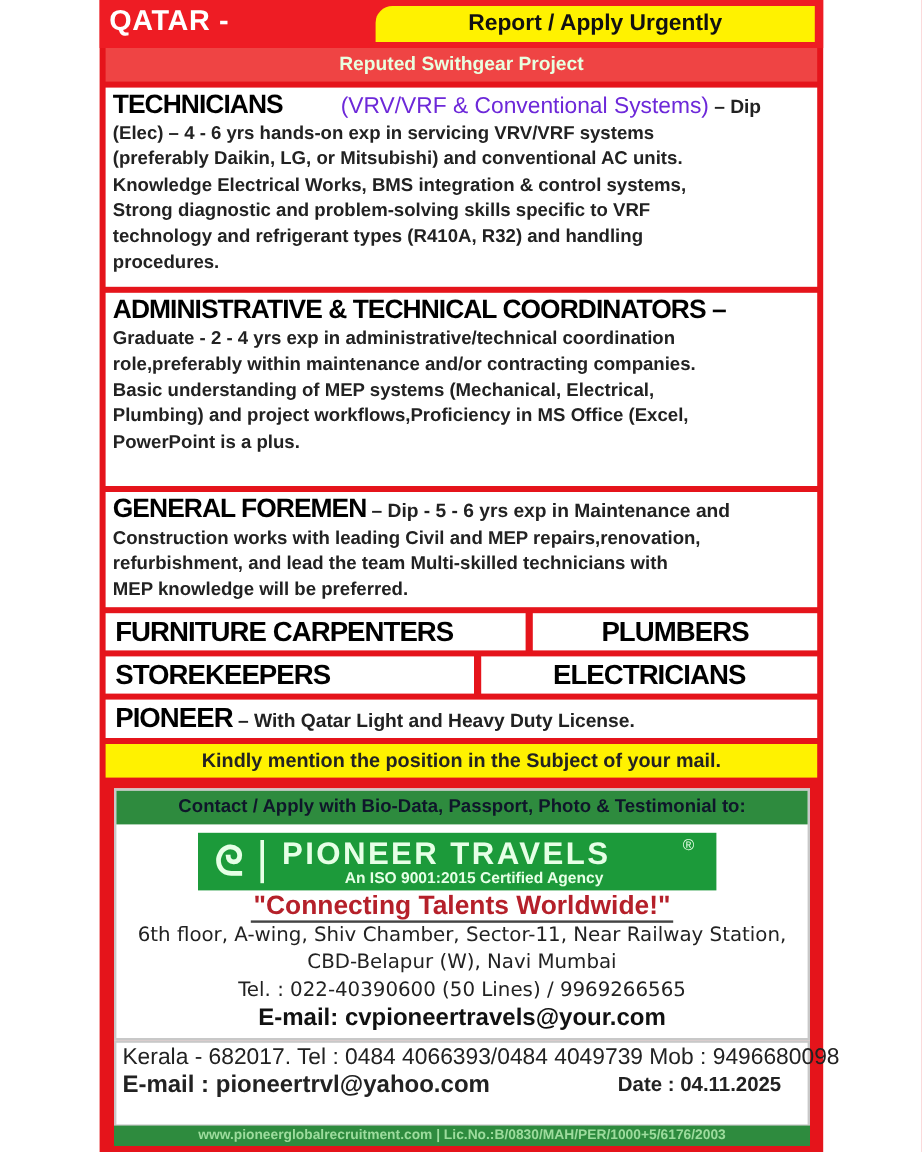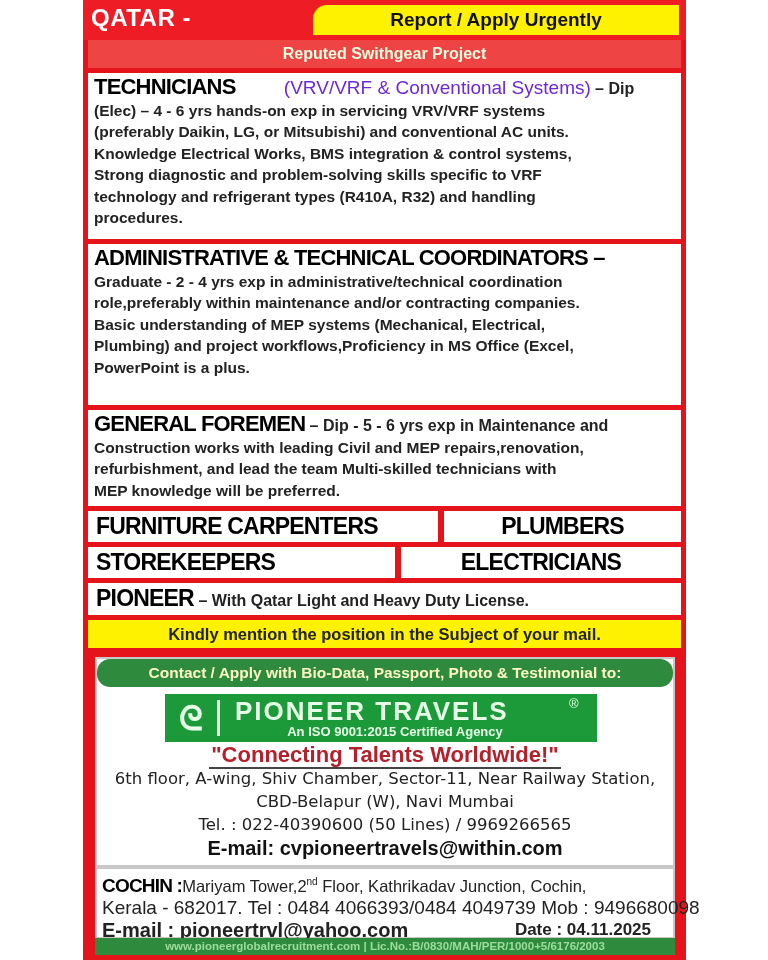--- a/index.html
+++ b/index.html
@@ -9,21 +9,21 @@
   .hdr .qatar { position:absolute; left:8px; top:4px; color:#fff; font-weight:bold; font-size:24px; letter-spacing:0.5px; }
   .hdr .urgent { position:absolute; left:230px; top:5px; width:366px; height:30px; background:#fff200; border-radius:14px 0 0 0; text-align:center; line-height:30px; font-weight:bold; font-size:19px; color:#111; font-family:"Liberation Sans", sans-serif; }
   .proj { position:absolute; left:5px; top:40px; width:593px; height:28px; background:#ef4444; color:#e8ffe0; text-align:center; line-height:28px; font-weight:bold; font-size:16px; }
   .box { position:absolute; left:5px; width:593px; background:#fff; box-sizing:border-box; padding:3px 6px; color:#1a1a1a; }
   .box p { margin:0; font-size:15.5px; line-height:21.5px; font-weight:bold; color:#222; }
   .ttl-inline { font-weight:900; font-size:22px; color:#000; letter-spacing:-0.8px; font-stretch:condensed; }
   .big { font-weight:900; font-size:23px; color:#000; letter-spacing:-0.8px;margin-top:24px; }
   .cell { position:absolute; background:#fff; box-sizing:border-box; padding:0 8px; line-height:30px; }
   .kindly { position:absolute; left:5px; top:620px; width:593px; height:28px; background:#fff200; text-align:center; line-height:28px; font-weight:bold; font-size:16.5px; color:#222; }
   .contact { position:absolute; left:12px; top:657px; width:580px; height:210px; background:#fff; border:2px solid #c8c8c8; box-sizing:border-box; }
-  .contact .chead { background:#2e8b3e; color:#fef9c3; text-align:center; font-weight:bold; font-size:15.5px; height:28px; line-height:28px;border-radius:13px; }
+  .contact .chead { background:#2e8b3e; color:#0f172a; text-align:center; font-weight:bold; font-size:15.5px; height:28px; line-height:28px; }
   .logo { position:absolute; left:68px; top:35px; width:432px; height:48px; background:#1c9a3a; color:#e6ffe6; }
   .logo .mark { position:absolute; left:6px; top:4px; width:40px; height:40px; font-size:34px; line-height:40px; text-align:center; font-weight:bold; color:#e6ffe6; }
   .logo .sep { position:absolute; left:52px; top:6px; width:3px; height:36px; background:#e6ffe6; }
   .logo .name { position:absolute; left:70px; top:2px; font-size:26px; font-weight:900; letter-spacing:2px; }
   .logo .reg { position:absolute; left:404px; top:2px; font-size:13px; }
   .logo .iso { position:absolute; left:70px; top:30px; width:320px; text-align:center; font-size:13px; font-weight:bold; }
   .slogan { position:absolute; left:0; top:83px; width:576px; text-align:center; font-size:22px; font-weight:bold; color:#b5202a; }
   .slogan span { border-bottom:2px solid #444; padding:0 2px; }
   .addr { position:absolute; left:0; width:576px; text-align:center; font-size:16.5px; color:#222; font-family:"DejaVu Sans", sans-serif; }
   .email1 { position:absolute; left:0; top:178px; width:576px; text-align:center; font-size:20px; font-weight:bold; color:#111; }
@@ -97,27 +97,24 @@
       <div class="mark">ᘓ</div>
       <div class="sep"></div>
       <div class="name">PIONEER TRAVELS</div>
       <div class="reg">®</div>
       <div class="iso">An ISO 9001:2015 Certified Agency</div>
     </div>
     <div class="slogan"><span>"Connecting Talents Worldwide!"</span></div>
     <div class="addr" style="top:110px;">6th floor, A-wing, Shiv Chamber, Sector-11, Near Railway Station,</div>
     <div class="addr" style="top:133px;">CBD-Belapur (W), Navi Mumbai</div>
     <div class="addr" style="top:156px;">Tel. : 022-40390600 (50 Lines) / 9969266565</div>
-    <div class="email1">E-mail: cvpioneertravels@within.com</div>
+    <div class="email1">E-mail: cvpioneertravels@your.com</div>
   </div>
 
   <div class="cochin">
-    <div class="l">
-      <span class="big" style="font-size:19px;">COCHIN :</span><span>Mariyam Tower,2</span><sup style="font-size:10px;">nd</sup><span> Floor, Kathrikadav Junction, Cochin,</span>
-    </div>
     <div class="l" style="font-size:19px;text-align:center;">Kerala - 682017. Tel : 0484 4066393/0484 4049739 Mob : 9496680098</div>
     <div class="l" style="font-size:20px;font-weight:bold;line-height:24px;">
       <span>E-mail : pioneertrvl@yahoo.com</span>
       <span style="position:absolute;right:22px;font-size:17px;font-weight:bold;">Date : 04.11.2025</span>
     </div>
   </div>
 
   <div class="foot">www.pioneerglobalrecruitment.com  |  Lic.No.:B/0830/MAH/PER/1000+5/6176/2003</div>
 </div>
 

